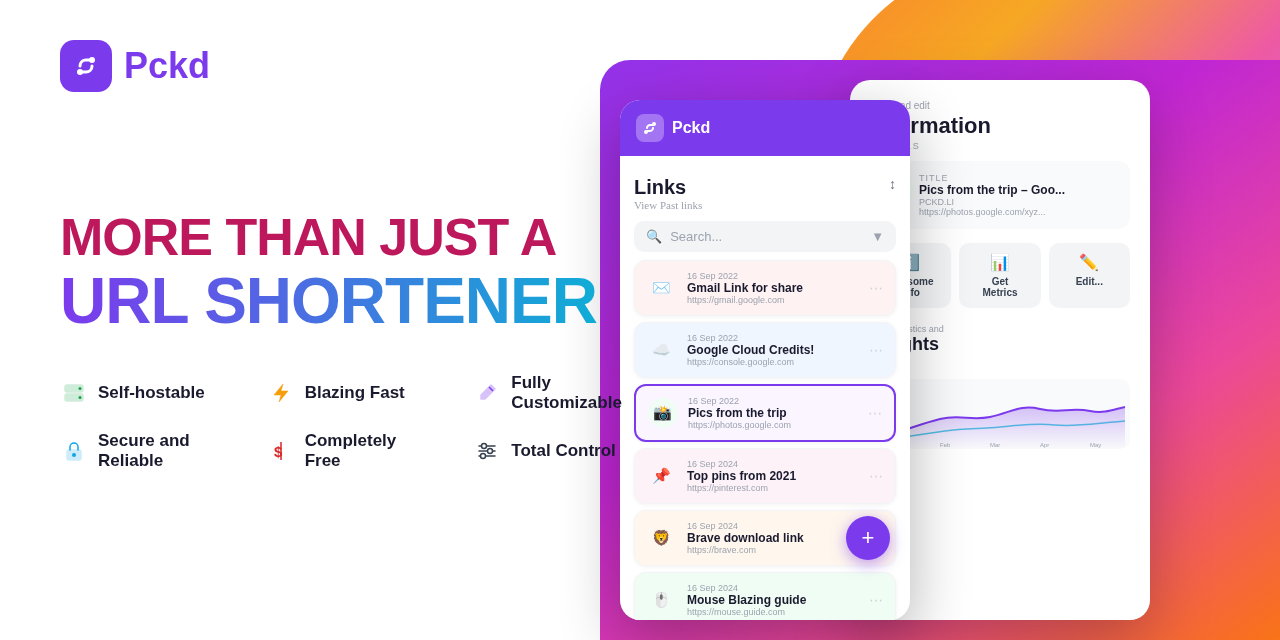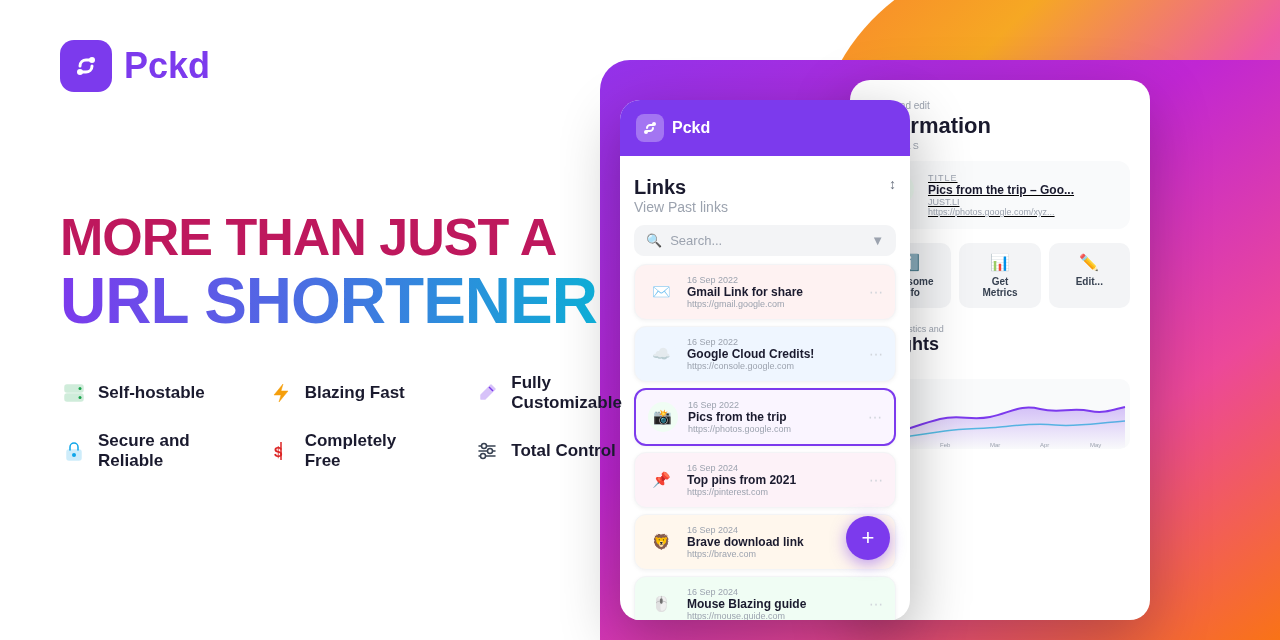--- a/index.html
+++ b/index.html
@@ -195,22 +195,23 @@
       margin-bottom: 10px;
     }
 
     .links-title {
       font-size: 20px;
       font-weight: 800;
       color: #1a1a2e;
     }
 
     .links-subtitle {
-      font-size: 14px;
-      color: #9ca3af;
+      font-size: 11px;
+      color: #9ca3af;
+      font-family: Liberation Serif, serif;
     }
 
     .sort-icon {
       font-size: 14px;
       color: #6b7280;
     }
 
     .search-bar {
       display: flex;
       align-items: center;
@@ -332,23 +333,22 @@
       text-transform: uppercase;
       margin-bottom: 10px;
     }
 
     .link-preview-card {
       background: #f9fafb;
       border-radius: 12px;
       padding: 12px;
       display: flex;
       align-items: flex-start;
-      gap: 14px;
+      gap: 5px;
       margin-bottom: 14px;
-      text-decoration: underline;
     }
 
     .preview-icon {
       width: 32px;
       height: 32px;
       border-radius: 50%;
       display: flex;
       align-items: center;
       justify-content: center;
       font-size: 16px;
@@ -652,21 +652,21 @@
   <div class="app-window-right">
     <div class="view-edit-label">View and edit</div>
     <div class="details-title">Information</div>
     <div class="details-section-label">DETAILS</div>
 
     <div class="link-preview-card">
       <div class="preview-icon google-photos-color">📸</div>
       <div>
         <div class="preview-title-label">TITLE</div>
         <div class="preview-title-value">Pics from the trip – Goo...</div>
-        <div class="preview-urls">JUST.LI</div>
+        <div class="preview-urls">PCKD.LI</div>
         <div class="preview-urls">https://photos.google.com/xyz...</div>
       </div>
     </div>
 
     <div class="action-buttons">
       <div class="action-btn">
         <div class="action-btn-icon">ℹ️</div>
         <div class="action-btn-label">Get some<br>Info</div>
       </div>
       <div class="action-btn">

